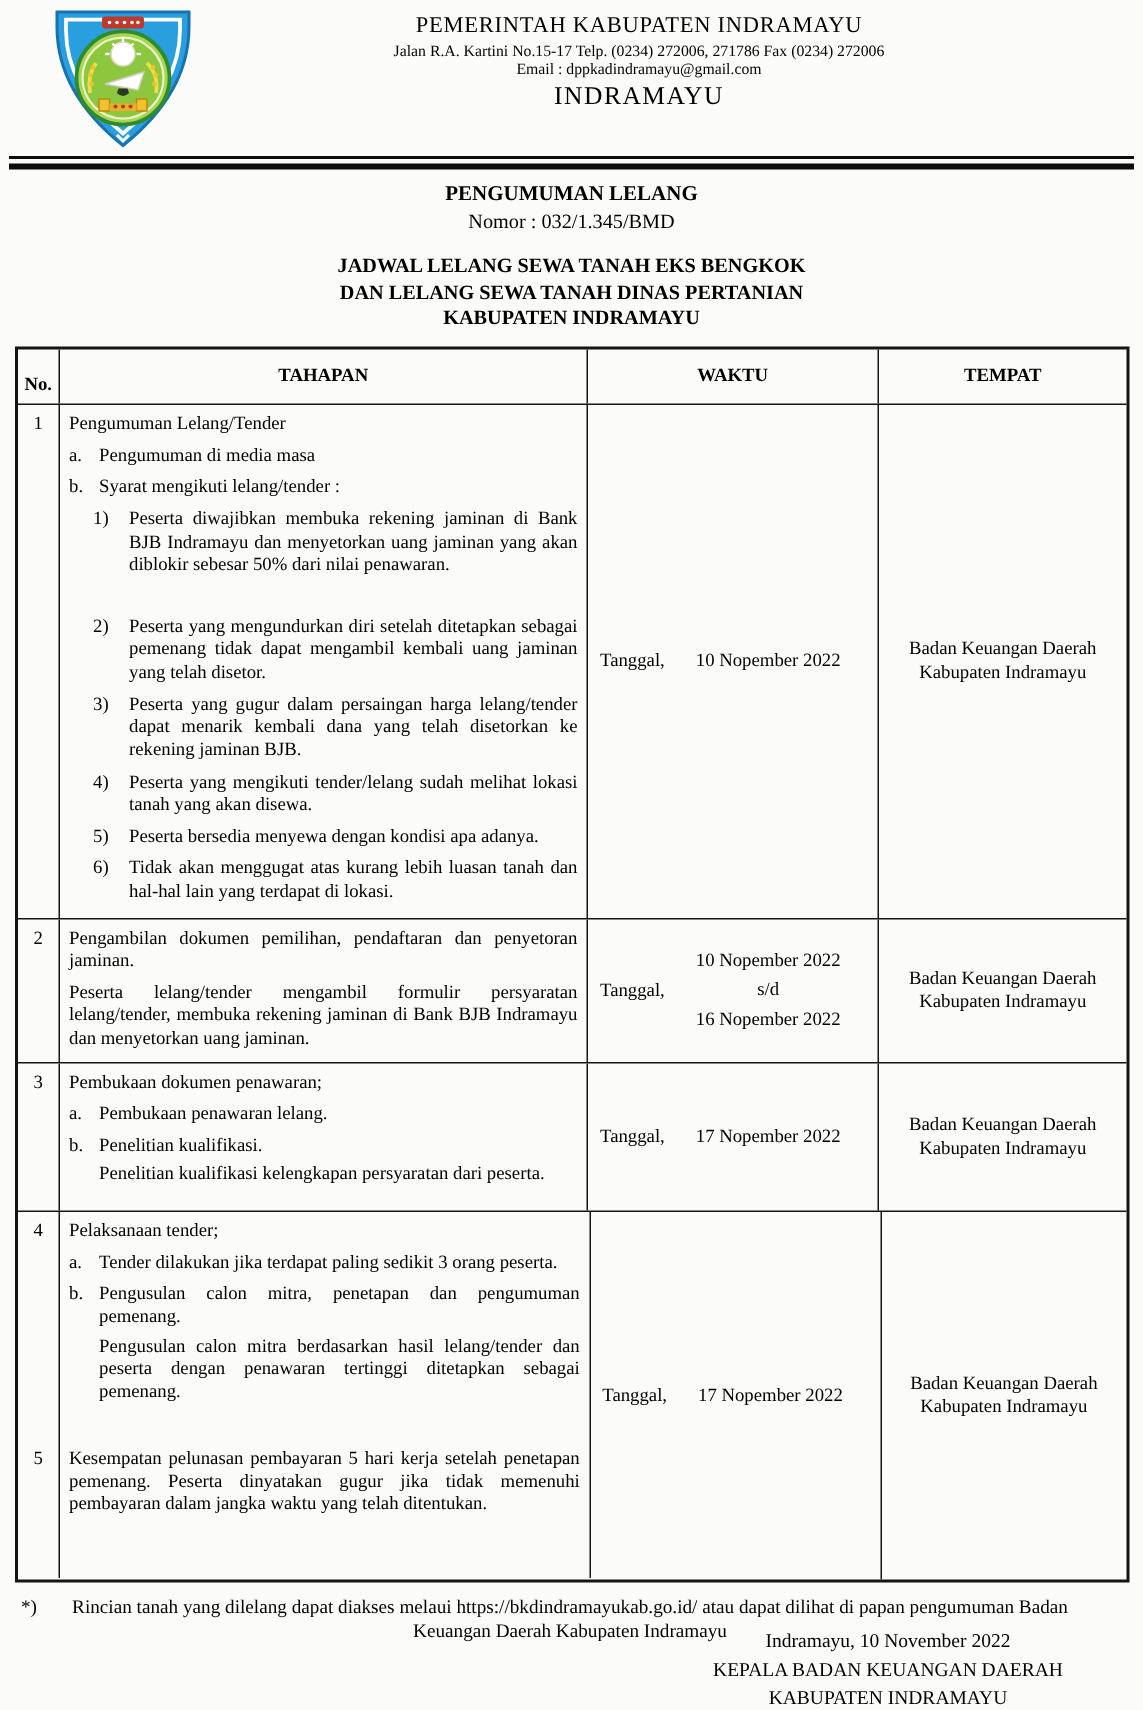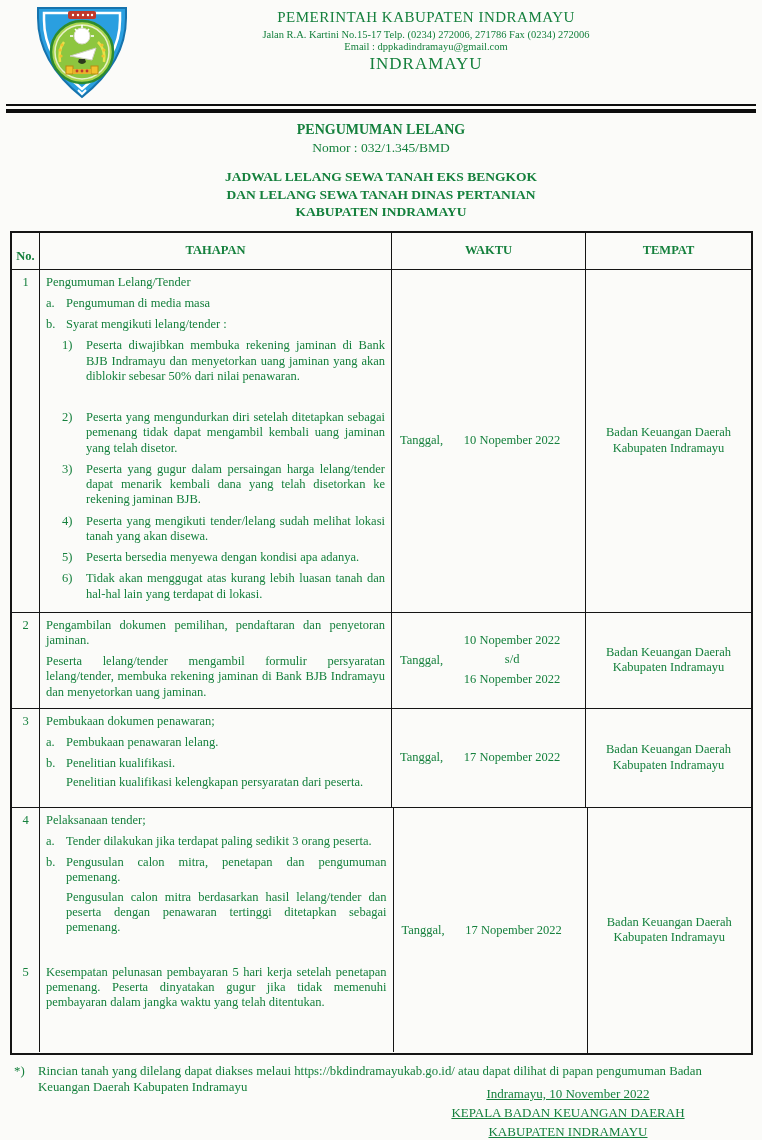--- a/index.html
+++ b/index.html
@@ -3,21 +3,21 @@
 <meta charset="utf-8">
 <style>
   html,body{margin:0;padding:0;}
   body{background:#e8e8e6;}
   .page{
     position:relative;
     width:762px;height:1140px;
     margin:0 auto;
     background:#fbfbf9;
     font-family:"Liberation Serif", serif;
-    color:#15803d;
+    color:#000000;
     overflow:hidden;
   }
   
   .letterhead{position:relative;padding-top:7px;height:96px;}
   .logo{position:absolute;left:30px;top:4px;width:104px;height:96px;}
   .head-text{margin-left:120px;margin-right:30px;text-align:center;}
   .gov-line{font-size:15px;letter-spacing:.5px;margin-top:2px;}
   .agency-line{font-size:27px;font-weight:bold;letter-spacing:.5px;line-height:1.1;margin-top:1px;}
   .addr-line{font-size:10.5px;margin-top:3px;}
   .email-line{font-size:10.5px;margin-top:1px;}
@@ -71,23 +71,23 @@
   .combo-right .c-wak{flex:0 0 194px;}
   .combo-right .c-tem{flex:1;}
   
   .row1{min-height:342px;}
   .row2{min-height:95px;}
   .row3{min-height:98px;}
   .row45{min-height:245px;}
   
   .footnote{display:flex;margin:9px 40px 0 14px;font-size:12.8px;line-height:1.25;}
   .footnote .fn-marker{flex:0 0 24px;}
-  .footnote .fn-text{flex:1;}
-  
-  .signature{position:absolute;top:1085px;left:408px;width:320px;text-align:center;font-size:13px;line-height:1.45;text-decoration:underline;}
+  .footnote .fn-text{flex:1;text-align:center;}
+  
+  .signature{position:absolute;top:1085px;left:432px;width:320px;text-align:center;font-size:13px;line-height:1.45;}
 </style>
 </head>
 <body>
 
 <div class="page">
 
   <div class="letterhead">
     <svg class="logo" viewBox="0 0 104 96">
 
       <path d="M8 4 L96 4 L96 14 Q96 58 52 93 Q8 58 8 14 Z" fill="#2a9fe0" stroke="#1673ad" stroke-width="2"></path>

